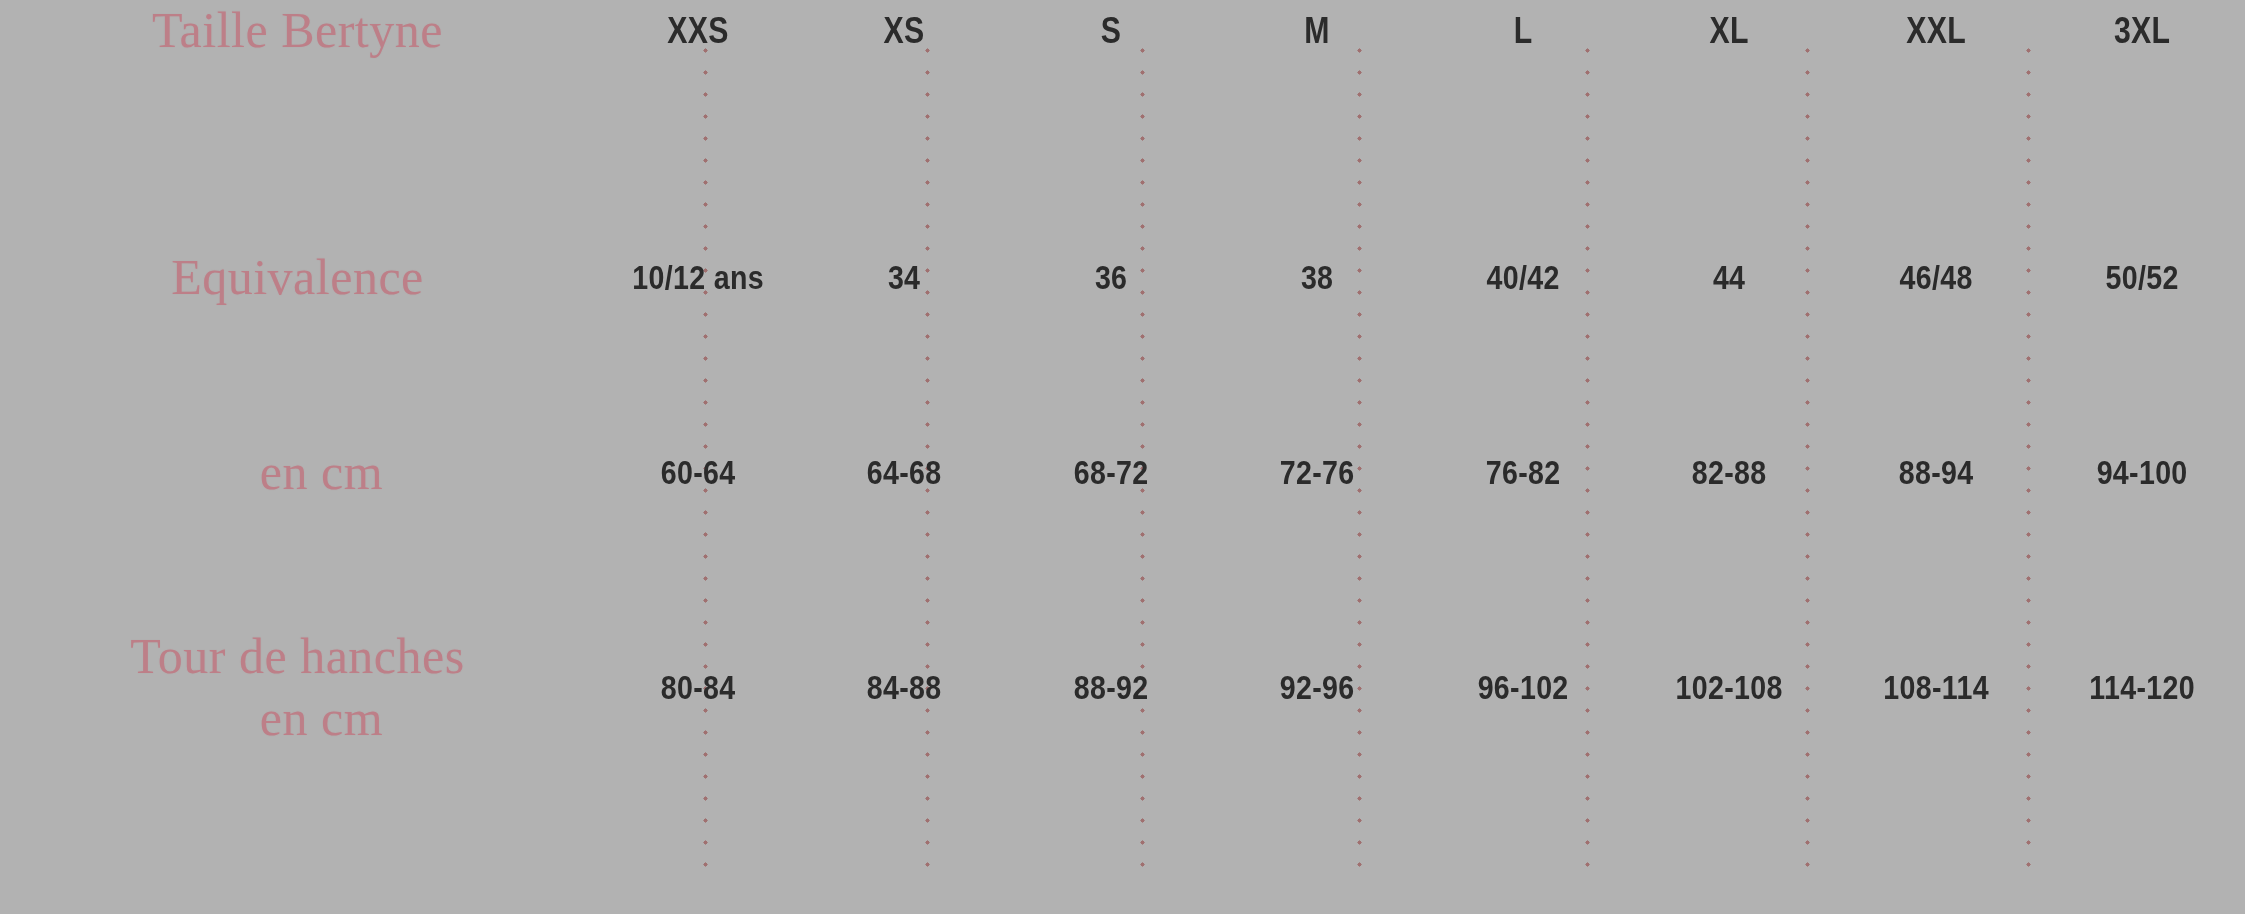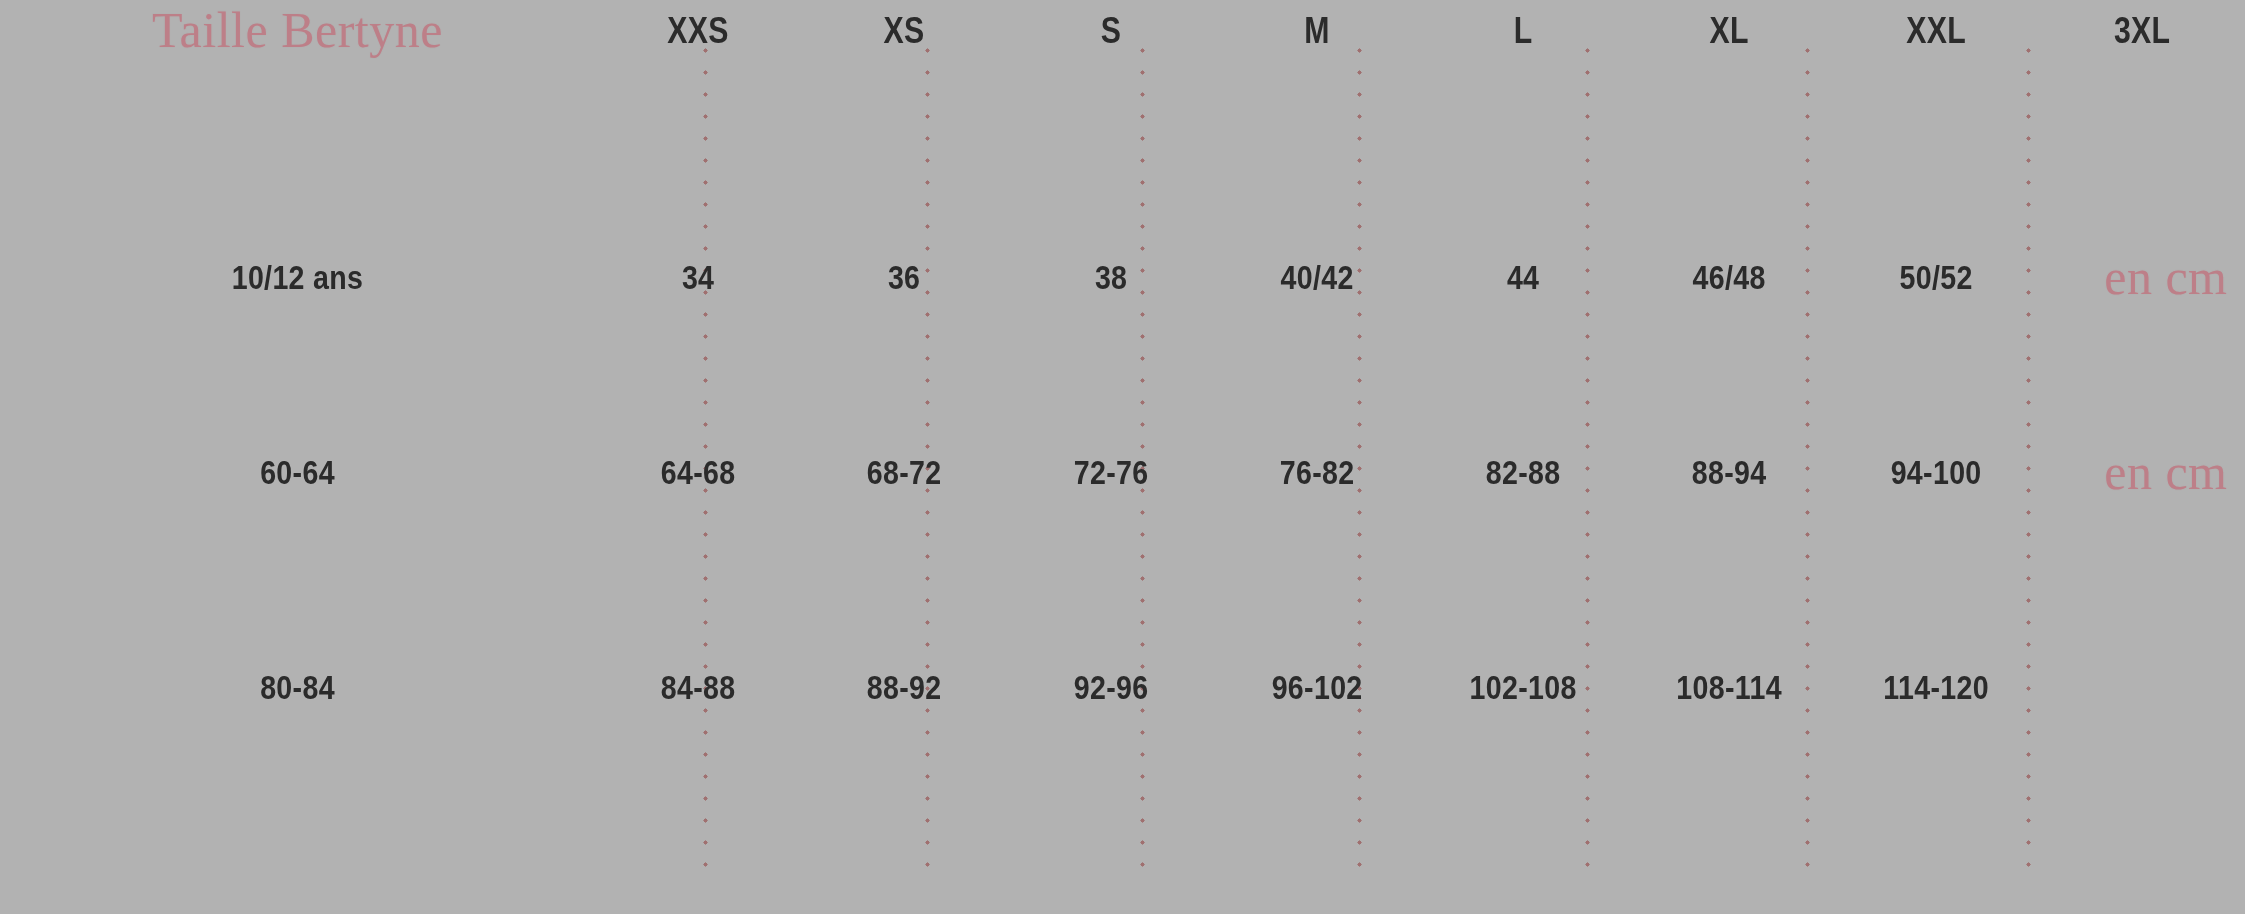--- a/index.html
+++ b/index.html
@@ -141,20 +141,23 @@
     <div class="cell spacer-cell"></div>
     <div class="cell spacer-cell"></div>
     <div class="cell spacer-cell"></div>
     <div class="cell spacer-cell"></div>
     <div class="cell spacer-cell"></div>
     <div class="cell spacer-cell"></div>
     <div class="cell spacer-cell"></div>
     <div class="cell spacer-cell"></div>
     <div class="cell spacer-cell"></div>
 
+    <div class="cell row-label">
+      <span>Equivalence</span>
+    </div>
     <div class="cell data-cell">
         <span>10/12 ans</span>
       </div>
     <div class="cell data-cell">
         <span>34</span>
       </div>
     <div class="cell data-cell">
         <span>36</span>
       </div>
     <div class="cell data-cell">
@@ -195,20 +198,21 @@
         <span>82-88</span>
       </div>
     <div class="cell data-cell">
         <span>88-94</span>
       </div>
     <div class="cell data-cell">
         <span>94-100</span>
       </div>
 
     <div class="cell row-label">
+      <span>Tour de hanches</span>
       <span class="l2">en cm</span>
     </div>
     <div class="cell data-cell">
         <span>80-84</span>
       </div>
     <div class="cell data-cell">
         <span>84-88</span>
       </div>
     <div class="cell data-cell">
         <span>88-92</span>

